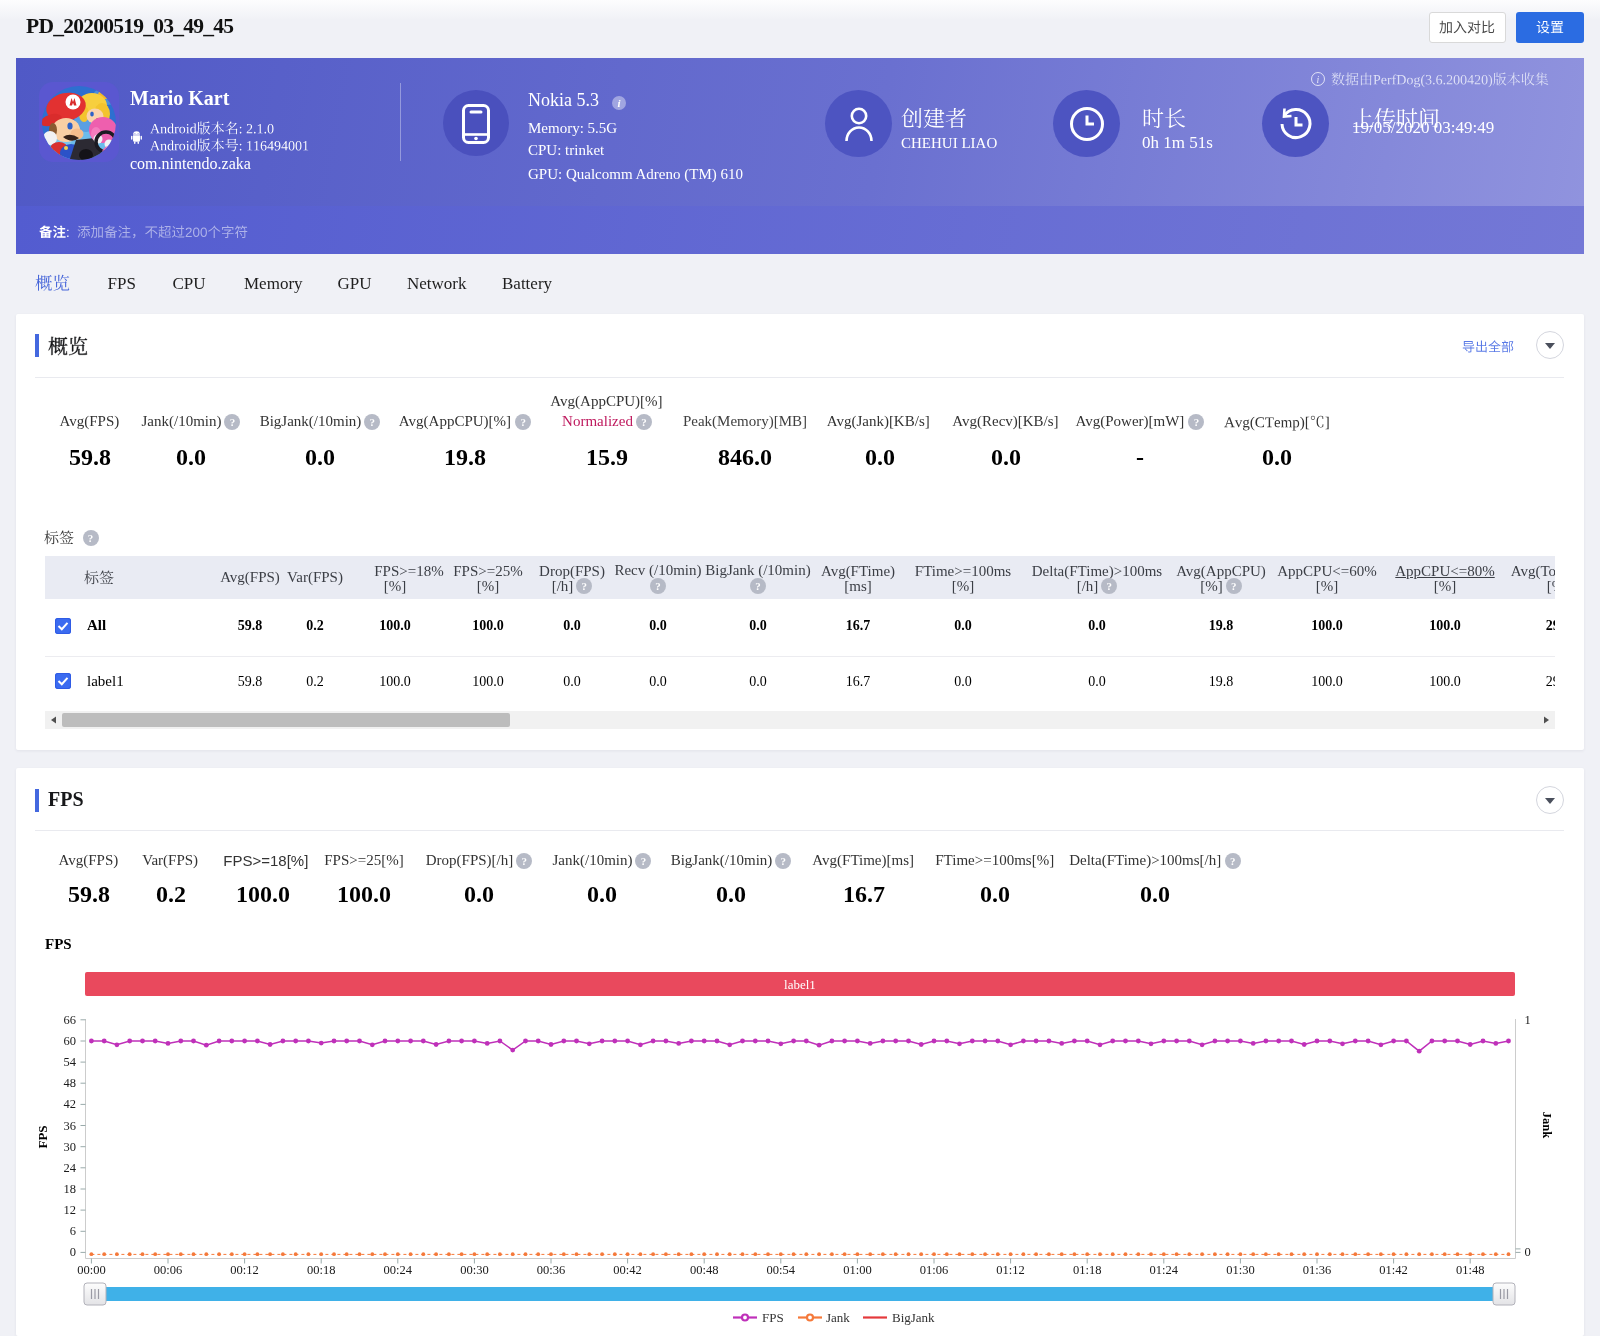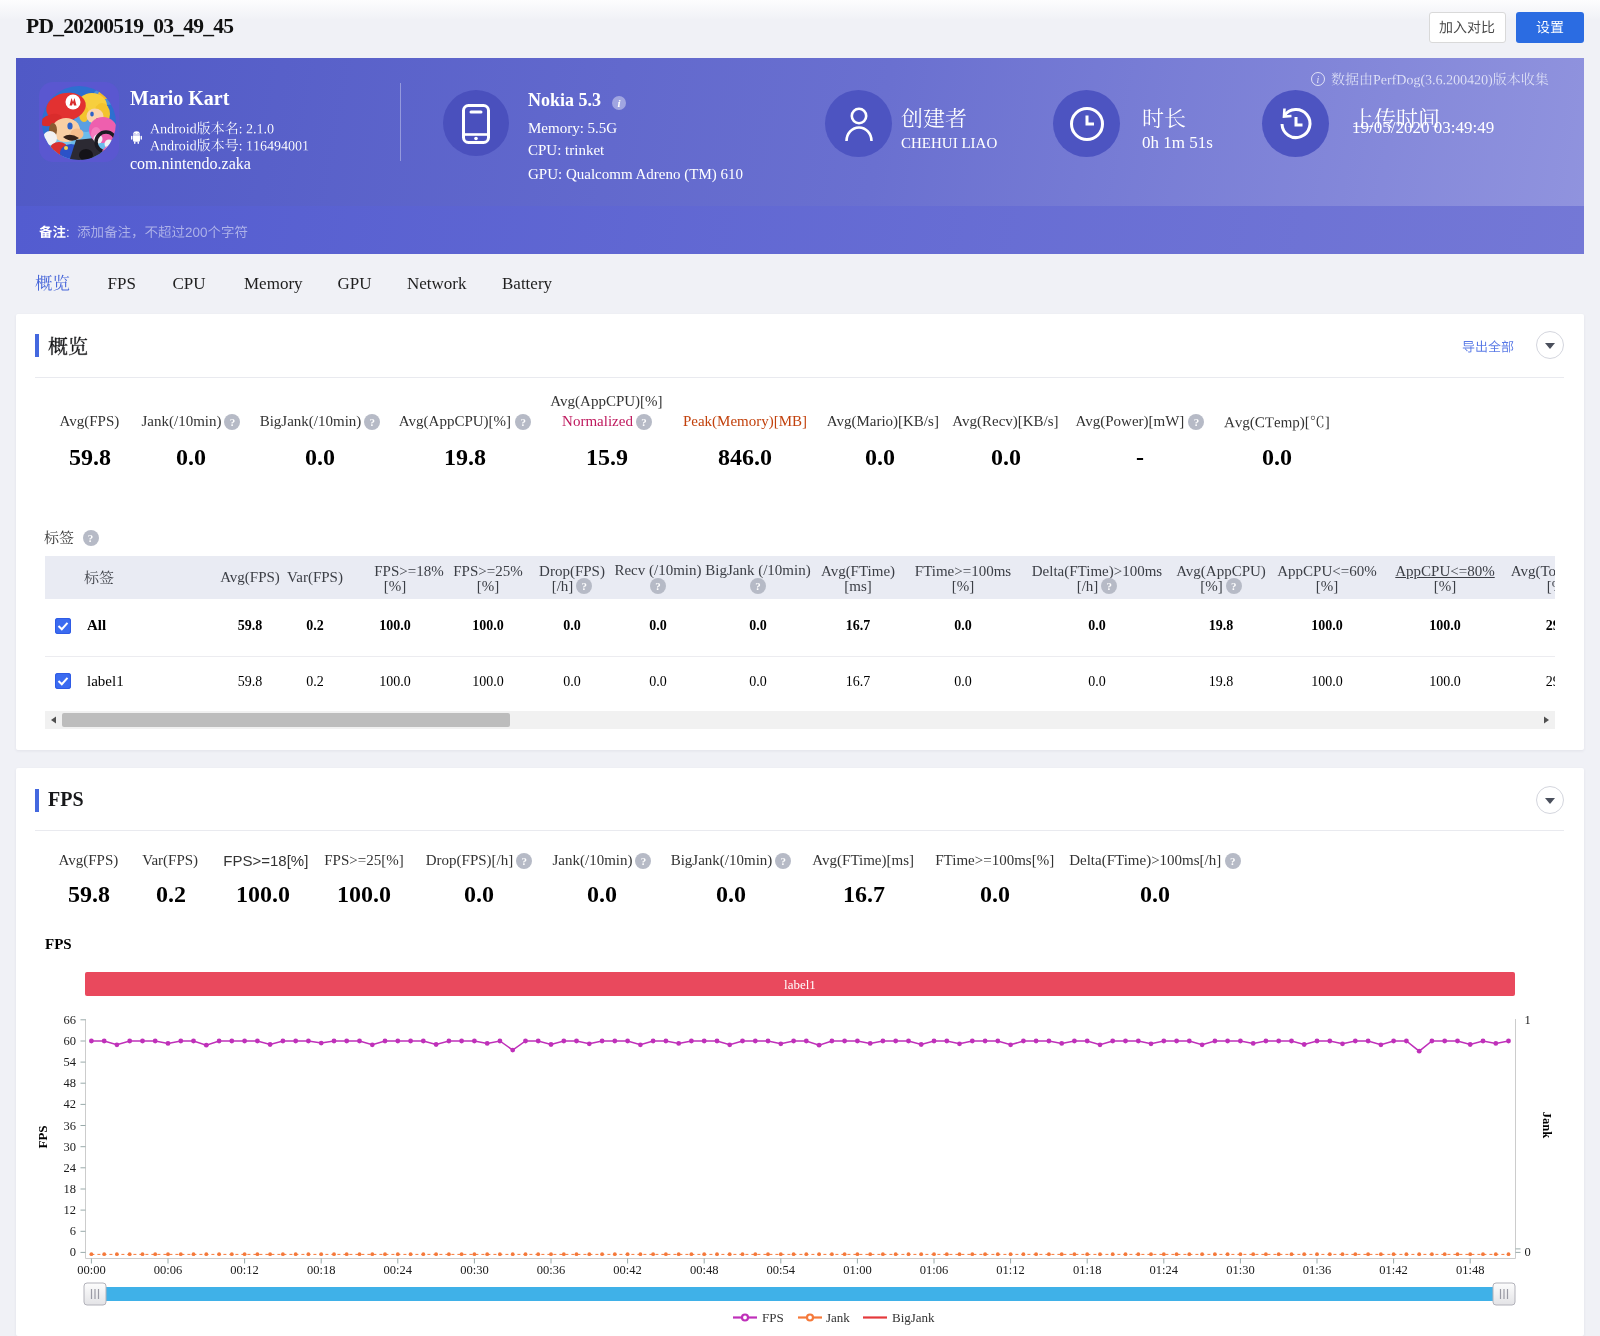--- a/index.html
+++ b/index.html
@@ -100,21 +100,21 @@
   </div>
 <div style="position:absolute;font-family:'Liberation Serif', serif;font-size:16px;line-height:16px;color:#fff;white-space:nowrap;left:130px;top:155.6px;">com.nintendo.zaka</div>
 <div style="position:absolute;left:400px;top:83px;width:1px;height:78px;background:rgba(255,255,255,0.35);"></div>
 <div style="position:absolute;left:443px;top:90px;width:66px;height:66px;border-radius:50%;background:#4a50bd;"></div>
 <div style="position:absolute;left:462px;top:104px;"><svg width="28" height="40">
 <rect x="1.5" y="1.5" width="25" height="37" rx="5" fill="none" stroke="#fff" stroke-width="3"></rect>
 <line x1="9" y1="8" x2="19" y2="8" stroke="#fff" stroke-width="3" stroke-linecap="round"></line>
 <line x1="2" y1="30.5" x2="26" y2="30.5" stroke="#fff" stroke-width="2.6"></line>
 <circle cx="14" cy="34.5" r="1.8" fill="#fff"></circle>
 </svg></div>
-<div style="position:absolute;font-family:'Liberation Serif', serif;font-size:18px;line-height:18px;color:#fff;white-space:nowrap;font-weight:bold;left:528px;top:91.4px;">Nokia 5.3</div>
+<div style="position:absolute;font-family:'Liberation Serif', serif;font-size:18px;line-height:18px;color:#fff;white-space:nowrap;font-weight:normal;left:528px;top:91.4px;">Nokia 5.3</div>
 <div style="position:absolute;left:612px;top:96px;width:14px;height:14px;border-radius:50%;background:rgba(255,255,255,0.4);color:#fff;text-align:center;font-family:'Liberation Serif',serif;font-style:italic;font-weight:bold;font-size:11px;line-height:14px;">i</div>
 <div style="position:absolute;font-family:'Liberation Serif', serif;font-size:15px;line-height:15px;color:#fff;white-space:nowrap;left:528px;top:120.9px;">Memory: 5.5G</div>
 <div style="position:absolute;font-family:'Liberation Serif', serif;font-size:15px;line-height:15px;color:#fff;white-space:nowrap;left:528px;top:143.4px;">CPU: trinket</div>
 <div style="position:absolute;font-family:'Liberation Serif', serif;font-size:15px;line-height:15px;color:#fff;white-space:nowrap;left:528px;top:166.9px;">GPU: Qualcomm Adreno (TM) 610</div>
 <div style="position:absolute;left:825px;top:90px;width:67px;height:67px;border-radius:50%;background:#4d54c1;"></div>
 <div style="position:absolute;left:844px;top:106px;"><svg width="30" height="36" fill="none" stroke="#fff" stroke-width="2.6">
 <circle cx="15" cy="10" r="7.2"></circle>
 <path d="M2.5 35 a12.5 13.5 0 0 1 25 0"></path>
 </svg></div>
 <div style="position:absolute;left:901.0px;top:106.6px;width:67.0px;height:26.0px;">
@@ -195,23 +195,23 @@
 <div style="position:absolute;font-family:'Liberation Serif', serif;font-size:15px;line-height:15px;color:#333;white-space:nowrap;left:259.669921875px;top:414.4px;">BigJank(/10min)</div>
 <div style="position:absolute;left:364.330078125px;top:413.8px;width:16px;height:16px;border-radius:50%;background:#b6bac6;color:#fff;font-family:'Liberation Serif',serif;font-size:11px;font-weight:bold;text-align:center;line-height:16px;">?</div>
 <div style="position:absolute;font-family:'Liberation Serif', serif;font-size:24px;line-height:24px;color:#000;white-space:nowrap;font-weight:bold;left:320px;top:445.4px;transform:translateX(-50%);">0.0</div>
 <div style="position:absolute;font-family:'Liberation Serif', serif;font-size:15px;line-height:15px;color:#333;white-space:nowrap;left:398.83984375px;top:414.4px;">Avg(AppCPU)[%]</div>
 <div style="position:absolute;left:515.16015625px;top:413.8px;width:16px;height:16px;border-radius:50%;background:#b6bac6;color:#fff;font-family:'Liberation Serif',serif;font-size:11px;font-weight:bold;text-align:center;line-height:16px;">?</div>
 <div style="position:absolute;font-family:'Liberation Serif', serif;font-size:24px;line-height:24px;color:#000;white-space:nowrap;font-weight:bold;left:465px;top:445.4px;transform:translateX(-50%);">19.8</div>
 <div style="position:absolute;font-family:'Liberation Serif', serif;font-size:15px;line-height:15px;color:#333;white-space:nowrap;left:550.33984375px;top:394.4px;">Avg(AppCPU)[%]</div>
 <div style="position:absolute;font-family:'Liberation Serif', serif;font-size:15px;line-height:15px;color:#be185d;white-space:nowrap;left:562.098388671875px;top:414.4px;text-align:right;">Normalized</div>
 <div style="position:absolute;left:635.901611328125px;top:413.8px;width:16px;height:16px;border-radius:50%;background:#b6bac6;color:#fff;font-family:'Liberation Serif',serif;font-size:11px;font-weight:bold;text-align:center;line-height:16px;">?</div>
 <div style="position:absolute;font-family:'Liberation Serif', serif;font-size:24px;line-height:24px;color:#000;white-space:nowrap;font-weight:bold;left:607px;top:445.4px;transform:translateX(-50%);">15.9</div>
-<div style="position:absolute;font-family:'Liberation Serif', serif;font-size:15px;line-height:15px;color:#c2410c;white-space:nowrap;left:682.930908203125px;top:414.4px;">Peak(Memory)[MB]</div>
+<div style="position:absolute;font-family:'Liberation Serif', serif;font-size:15px;line-height:15px;color:#404040;white-space:nowrap;left:682.930908203125px;top:414.4px;">Peak(Memory)[MB]</div>
 <div style="position:absolute;font-family:'Liberation Serif', serif;font-size:24px;line-height:24px;color:#000;white-space:nowrap;font-weight:bold;left:745px;top:445.4px;transform:translateX(-50%);">846.0</div>
-<div style="position:absolute;font-family:'Liberation Serif', serif;font-size:15px;line-height:15px;color:#333;white-space:nowrap;left:826.67236328125px;top:414.4px;">Avg(Mario)[KB/s]</div>
+<div style="position:absolute;font-family:'Liberation Serif', serif;font-size:15px;line-height:15px;color:#333;white-space:nowrap;left:826.67236328125px;top:414.4px;">Avg(Jank)[KB/s]</div>
 <div style="position:absolute;font-family:'Liberation Serif', serif;font-size:24px;line-height:24px;color:#000;white-space:nowrap;font-weight:bold;left:880px;top:445.4px;transform:translateX(-50%);">0.0</div>
 <div style="position:absolute;font-family:'Liberation Serif', serif;font-size:15px;line-height:15px;color:#333;white-space:nowrap;left:952.26220703125px;top:414.4px;">Avg(Recv)[KB/s]</div>
 <div style="position:absolute;font-family:'Liberation Serif', serif;font-size:24px;line-height:24px;color:#000;white-space:nowrap;font-weight:bold;left:1006px;top:445.4px;transform:translateX(-50%);">0.0</div>
 <div style="position:absolute;font-family:'Liberation Serif', serif;font-size:15px;line-height:15px;color:#333;white-space:nowrap;left:1075.51708984375px;top:414.4px;">Avg(Power)[mW]</div>
 <div style="position:absolute;left:1188.48291015625px;top:413.8px;width:16px;height:16px;border-radius:50%;background:#b6bac6;color:#fff;font-family:'Liberation Serif',serif;font-size:11px;font-weight:bold;text-align:center;line-height:16px;">?</div>
 <div style="position:absolute;font-family:'Liberation Serif', serif;font-size:24px;line-height:24px;color:#000;white-space:nowrap;font-weight:bold;left:1140px;top:445.4px;transform:translateX(-50%);">-</div>
 <div style="position:absolute;left:1223.6px;top:413.8px;">
     <svg width="106.8" height="17.7" viewBox="0 0 106.8 17.7" style="display:block">
       <path d="M3.4 -0.4V0.0H0.1V-0.4L1.3 -0.6L4.6 -9.9H6.0L9.5 -0.6L10.7 -0.4V0.0H6.6V-0.4L7.9 -0.6L6.9 -3.4H3.0L2.1 -0.6ZM5.0 -8.8 3.3 -4.1H6.7Z M14.9 0.1H14.4L11.5 -6.4L10.8 -6.6V-6.9H14.0V-6.6L12.9 -6.4L15.0 -1.6L16.9 -6.4L15.8 -6.6V-6.9H18.3V-6.6L17.7 -6.4Z M24.7 -4.7Q24.7 -3.5 24.0 -2.9Q23.3 -2.3 22.0 -2.3Q21.4 -2.3 20.8 -2.4L20.4 -1.5Q20.4 -1.3 20.7 -1.2Q20.9 -1.1 21.3 -1.1H23.4Q24.5 -1.1 25.0 -0.6Q25.5 -0.1 25.5 0.7Q25.5 1.5 25.1 2.0Q24.7 2.6 23.9 2.9Q23.0 3.2 21.9 3.2Q20.4 3.2 19.7 2.8Q19.0 2.4 19.0 1.6Q19.0 1.2 19.2 0.8Q19.5 0.4 20.2 -0.1Q19.8 -0.2 19.5 -0.5Q19.2 -0.9 19.2 -1.3L20.4 -2.6Q19.2 -3.1 19.2 -4.7Q19.2 -5.8 19.9 -6.5Q20.6 -7.1 22.0 -7.1Q22.3 -7.1 22.7 -7.0Q23.1 -7.0 23.4 -6.9L25.0 -7.7L25.2 -7.4L24.2 -6.3Q24.7 -5.8 24.7 -4.7ZM24.4 0.9Q24.4 0.5 24.1 0.3Q23.9 0.0 23.4 0.0H20.7Q20.4 0.3 20.2 0.7Q20.0 1.1 20.0 1.5Q20.0 2.1 20.5 2.4Q20.9 2.7 21.9 2.7Q23.1 2.7 23.7 2.2Q24.4 1.7 24.4 0.9ZM22.0 -2.9Q22.8 -2.9 23.1 -3.3Q23.4 -3.8 23.4 -4.7Q23.4 -5.7 23.1 -6.1Q22.7 -6.5 22.0 -6.5Q21.2 -6.5 20.9 -6.1Q20.5 -5.7 20.5 -4.7Q20.5 -3.7 20.8 -3.3Q21.2 -2.9 22.0 -2.9Z M27.9 -3.6Q27.9 -1.7 28.2 -0.6Q28.4 0.5 29.0 1.3Q29.5 2.1 30.3 2.6V3.2Q28.9 2.4 28.1 1.5Q27.3 0.6 26.9 -0.6Q26.5 -1.9 26.5 -3.6Q26.5 -5.4 26.9 -6.6Q27.3 -7.8 28.1 -8.7Q28.9 -9.6 30.3 -10.4V-9.8Q29.5 -9.3 28.9 -8.5Q28.4 -7.7 28.2 -6.6Q27.9 -5.5 27.9 -3.6Z M36.5 0.1Q34.1 0.1 32.8 -1.2Q31.4 -2.5 31.4 -4.8Q31.4 -7.3 32.7 -8.6Q34.0 -9.9 36.5 -9.9Q38.1 -9.9 39.8 -9.6L39.9 -7.4H39.4L39.2 -8.7Q38.6 -9.0 38.0 -9.2Q37.3 -9.3 36.6 -9.3Q34.7 -9.3 33.8 -8.2Q33.0 -7.1 33.0 -4.8Q33.0 -2.7 33.9 -1.5Q34.8 -0.4 36.5 -0.4Q37.3 -0.4 38.1 -0.6Q38.8 -0.8 39.3 -1.2L39.5 -2.6H40.0L40.0 -0.3Q38.3 0.1 36.5 0.1Z M43.1 0.0V-0.4L44.7 -0.6V-9.2H44.3Q42.5 -9.2 41.8 -9.0L41.6 -7.5H41.1V-9.8H49.7V-7.5H49.2L49.1 -9.0Q48.8 -9.1 48.1 -9.1Q47.4 -9.2 46.5 -9.2H46.1V-0.6L47.7 -0.4V0.0Z M51.9 -3.5V-3.3Q51.9 -2.3 52.1 -1.8Q52.3 -1.2 52.8 -0.9Q53.3 -0.6 54.0 -0.6Q54.4 -0.6 55.0 -0.7Q55.5 -0.7 55.9 -0.8V-0.4Q55.5 -0.2 54.9 -0.0Q54.3 0.1 53.7 0.1Q52.1 0.1 51.3 -0.7Q50.6 -1.6 50.6 -3.5Q50.6 -5.3 51.3 -6.2Q52.1 -7.1 53.5 -7.1Q56.1 -7.1 56.1 -4.1V-3.5ZM53.5 -6.5Q52.7 -6.5 52.3 -5.9Q51.9 -5.3 51.9 -4.1H54.9Q54.9 -5.4 54.5 -5.9Q54.2 -6.5 53.5 -6.5Z M59.0 -6.3Q59.6 -6.6 60.2 -6.9Q60.8 -7.1 61.3 -7.1Q61.8 -7.1 62.2 -6.9Q62.7 -6.7 62.9 -6.3Q63.4 -6.6 64.2 -6.8Q64.9 -7.1 65.4 -7.1Q67.2 -7.1 67.2 -5.0V-0.5L68.1 -0.3V0.0H65.0V-0.3L66.0 -0.5V-4.9Q66.0 -6.2 64.8 -6.2Q64.6 -6.2 64.4 -6.1Q64.1 -6.1 63.9 -6.1Q63.6 -6.0 63.4 -6.0Q63.1 -5.9 63.0 -5.9Q63.1 -5.5 63.1 -5.0V-0.5L64.2 -0.3V0.0H60.9V-0.3L61.9 -0.5V-4.9Q61.9 -5.5 61.6 -5.8Q61.3 -6.2 60.7 -6.2Q60.0 -6.2 59.1 -6.0V-0.5L60.1 -0.3V0.0H57.0V-0.3L57.8 -0.5V-6.4L57.0 -6.6V-6.9H59.0Z M69.4 -6.4 68.6 -6.6V-6.9H70.6L70.6 -6.5Q70.9 -6.7 71.4 -6.9Q71.9 -7.1 72.5 -7.1Q73.8 -7.1 74.5 -6.2Q75.2 -5.2 75.2 -3.5Q75.2 -1.8 74.4 -0.8Q73.7 0.1 72.2 0.1Q71.3 0.1 70.6 -0.0Q70.6 0.5 70.6 0.8V2.7L71.8 2.8V3.2H68.6V2.8L69.4 2.7ZM73.9 -3.5Q73.9 -4.9 73.5 -5.6Q73.0 -6.3 72.1 -6.3Q71.2 -6.3 70.6 -6.1V-0.6Q71.3 -0.4 72.1 -0.4Q73.9 -0.4 73.9 -3.5Z M76.3 3.2V2.6Q77.1 2.1 77.7 1.3Q78.2 0.5 78.5 -0.6Q78.7 -1.7 78.7 -3.6Q78.7 -5.5 78.5 -6.6Q78.3 -7.7 77.7 -8.5Q77.2 -9.3 76.3 -9.8V-10.4Q77.8 -9.6 78.6 -8.7Q79.4 -7.8 79.8 -6.6Q80.2 -5.4 80.2 -3.6Q80.2 -1.9 79.8 -0.6Q79.4 0.6 78.6 1.5Q77.8 2.4 76.3 3.2Z M81.9 2.0V-10.4H85.3V-10.1L83.1 -9.8V1.4L85.3 1.7V2.0Z M89.0 -7.3Q88.4 -7.3 88.0 -7.5Q87.5 -7.8 87.2 -8.2Q86.9 -8.7 86.9 -9.4Q86.9 -10.0 87.2 -10.5Q87.5 -10.9 88.0 -11.2Q88.4 -11.4 89.0 -11.4Q89.5 -11.4 90.0 -11.2Q90.4 -10.9 90.7 -10.5Q91.0 -10.0 91.0 -9.4Q91.0 -8.7 90.7 -8.2Q90.4 -7.8 90.0 -7.5Q89.5 -7.3 89.0 -7.3ZM89.0 -7.8Q89.6 -7.8 90.0 -8.2Q90.5 -8.6 90.5 -9.4Q90.5 -10.1 90.0 -10.5Q89.6 -10.9 89.0 -10.9Q88.4 -10.9 87.9 -10.5Q87.5 -10.1 87.5 -9.4Q87.5 -8.6 87.9 -8.2Q88.4 -7.8 89.0 -7.8ZM96.8 0.2Q95.6 0.2 94.6 -0.4Q93.7 -1.0 93.1 -2.3Q92.6 -3.7 92.6 -5.6Q92.6 -7.6 93.2 -8.9Q93.7 -10.2 94.7 -10.8Q95.6 -11.4 96.8 -11.4Q97.5 -11.4 98.1 -11.3Q98.7 -11.1 99.2 -10.7L99.3 -8.3H98.6L98.2 -10.9L98.7 -10.4Q98.3 -10.7 97.9 -10.8Q97.5 -11.0 96.9 -11.0Q95.5 -11.0 94.7 -9.6Q93.9 -8.3 93.9 -5.7Q93.9 -3.8 94.3 -2.6Q94.7 -1.4 95.4 -0.8Q96.0 -0.3 96.9 -0.3Q97.4 -0.3 97.9 -0.4Q98.3 -0.6 98.8 -0.9L98.2 -0.3L98.7 -3.0H99.4L99.3 -0.6Q98.7 -0.1 98.1 0.1Q97.5 0.2 96.8 0.2Z M101.4 2.0V1.7L103.5 1.4V-9.8L101.4 -10.1V-10.4H104.7V2.0Z" fill="#333333" transform="translate(0,13.2)"></path>
     </svg>

